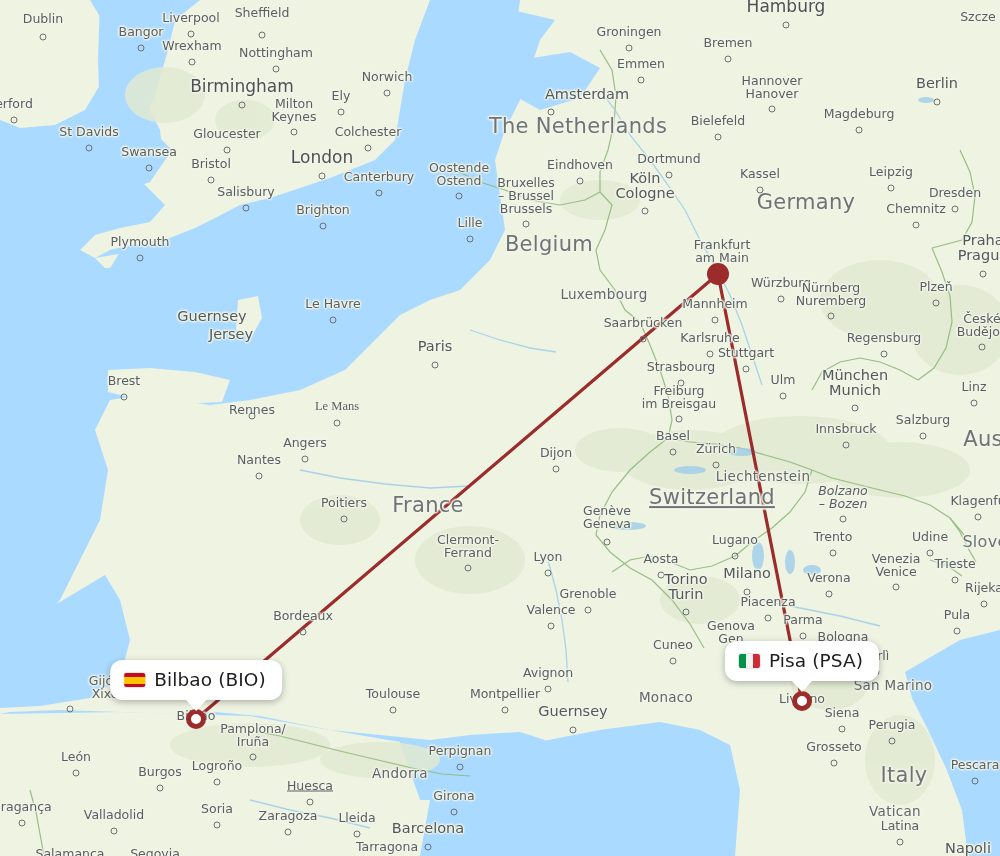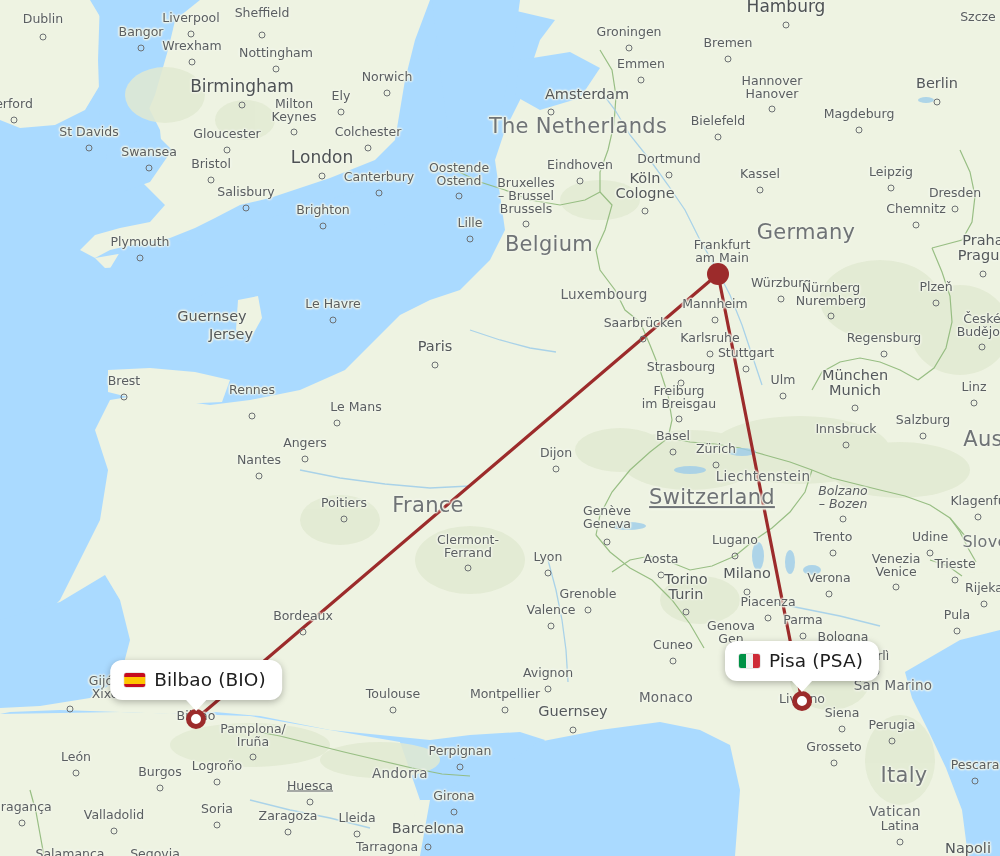--- a/index.html
+++ b/index.html
@@ -248,21 +248,21 @@
         <path d="M 718,274 L 196,719"></path>
         <path d="M 718,274 L 802,701"></path>
       </g>
     </g>
   </svg>
 
   <div id="labels">
       <div class="lbl country" style="left: 578px; top: 127px;">The Netherlands</div>
       <div class="lbl country" style="left: 549px; top: 245px;">Belgium</div>
       <div class="lbl country xs" style="left: 604px; top: 294px;">Luxembourg</div>
-      <div class="lbl country" style="left: 806px; top: 203px; margin-top: 30px;">Germany</div>
+      <div class="lbl country" style="left: 806px; top: 203px;">Germany</div>
       <div class="lbl country" style="left: 428px; top: 506px;">France</div>
       <div class="lbl country" style="left: 712px; top: 498px; text-decoration: underline;">Switzerland</div>
       <div class="lbl country xs" style="left: 763px; top: 476px;">Liechtenstein</div>
       <div class="lbl country" style="left: 904px; top: 776px;">Italy</div>
       <div class="lbl country xs" style="left: 400px; top: 773px;">Andorra</div>
       <div class="lbl country xs" style="left: 666px; top: 697px;">Monaco</div>
       <div class="lbl country xs" style="left: 893px; top: 685px;">San Marino</div>
       <div class="lbl country xs" style="left: 895px; top: 811px;">Vatican</div>
       <div class="lbl country" style="left: 983px; top: 440px;">Aus</div>
       <div class="lbl country sm" style="left: 985px; top: 542px;">Slove</div>
@@ -305,27 +305,27 @@
       <div class="lbl city" style="left: 246px; top: 191px;">Salisbury</div>
       <div class="dot" style="left: 246px; top: 208px;"></div>
       <div class="lbl city" style="left: 323px; top: 209px;">Brighton</div>
       <div class="dot" style="left: 323px; top: 226px;"></div>
       <div class="lbl city" style="left: 140px; top: 241px;">Plymouth</div>
       <div class="dot" style="left: 140px; top: 258px;"></div>
       <div class="lbl city mid" style="left: 212px; top: 317px;">Guernsey</div>
       <div class="lbl city mid" style="left: 231px; top: 335px;">Jersey</div>
       <div class="lbl city" style="left: 124px; top: 380px;">Brest</div>
       <div class="dot" style="left: 124px; top: 397px;"></div>
-      <div class="lbl city" style="left: 252px; top: 389px;">Rennes</div>
+      <div class="lbl city" style="left: 252px; top: 409px;">Rennes</div>
       <div class="dot" style="left: 252px; top: 416px;"></div>
       <div class="lbl city" style="left: 333px; top: 303px;">Le Havre</div>
       <div class="dot" style="left: 333px; top: 320px;"></div>
       <div class="lbl city mid" style="left: 435px; top: 347px;">Paris</div>
       <div class="dot" style="left: 435px; top: 365px;"></div>
-      <div class="lbl city" style="left: 356px; top: 406px;">Le Mans</div>
+      <div class="lbl city" style="left: 337px; top: 406px; font-family: Liberation Serif, serif;">Le Mans</div>
       <div class="dot" style="left: 337px; top: 423px;"></div>
       <div class="lbl city" style="left: 305px; top: 442px;">Angers</div>
       <div class="dot" style="left: 305px; top: 459px;"></div>
       <div class="lbl city" style="left: 259px; top: 459px;">Nantes</div>
       <div class="dot" style="left: 259px; top: 476px;"></div>
       <div class="lbl city" style="left: 344px; top: 502px;">Poitiers</div>
       <div class="dot" style="left: 344px; top: 519px;"></div>
       <div class="lbl city" style="left: 303px; top: 615px;">Bordeaux</div>
       <div class="dot" style="left: 303px; top: 632px;"></div>
       <div class="lbl city" style="left: 393px; top: 693px;">Toulouse</div>

